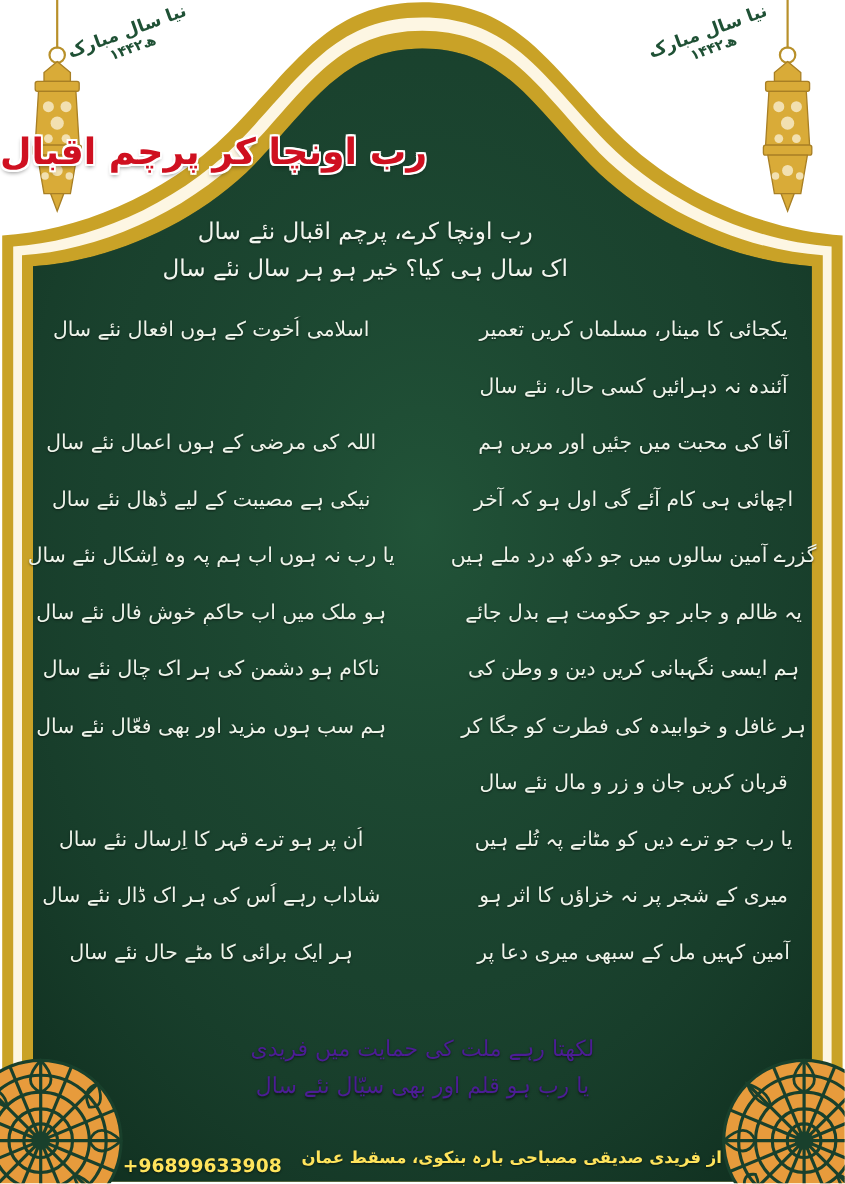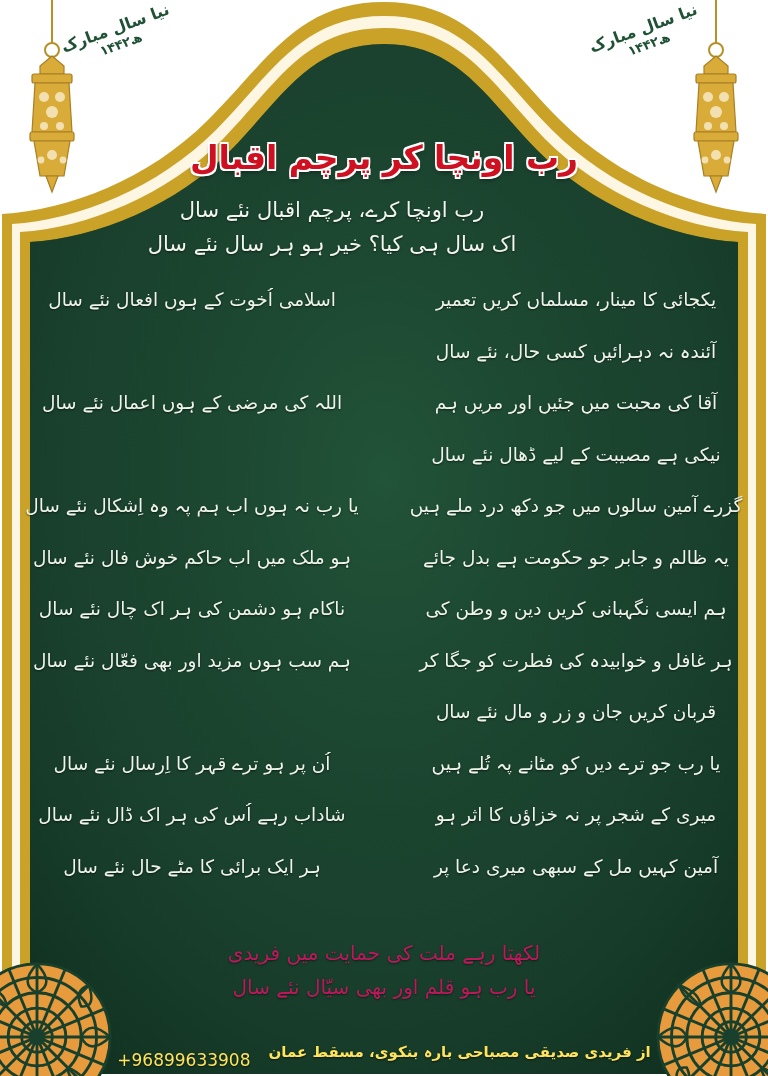--- a/index.html
+++ b/index.html
@@ -71,23 +71,22 @@
     right: 62px;
     transform: rotate(-20deg);
   }
 
   
   .title-wrap {
     position: absolute;
     top: 118px;
     left: 0;
     width: 768px;
-    text-align: center;
+    text-align: left;
     z-index: 6;
-    margin-top: 20px;
   }
   .title {
     display: inline-block;
     font-size: 33px;
     font-weight: bold;
     color: #cf1020;
     letter-spacing: 0.5px;
     direction: rtl;
     text-shadow:
       -1.6px -1.6px 0 #fff,  1.6px -1.6px 0 #fff,
@@ -153,21 +152,21 @@
   .maqta {
     position: absolute;
     top: 936px;
     left: 0;
     width: 768px;
     text-align: center;
     z-index: 6;
     direction: rtl;
   }
   .maqta .line {
-    color: #be185d;
+    color: #4c1d95;
     font-size: 20px;
     line-height: 1.7;
     text-shadow: 0 1px 2px rgba(0,0,0,0.5);
   }
 
   
   .mandala {
     position: absolute;
     bottom: -46px;
     width: 170px;
@@ -194,21 +193,21 @@
   .credit .author {
     color: #ffe45c;
     font-size: 15px;
     font-weight: bold;
     text-shadow: 0 1px 2px rgba(0,0,0,0.6);
     direction: rtl;
   }
   .credit .phone {
     color: #ffe45c;
     font-size: 17px;
-    font-weight: normal;
+    font-weight: bold;
     direction: ltr;
     text-shadow: 0 1px 2px rgba(0,0,0,0.6);
     margin-top: 16px;
   }
 </style>
 </head>
 <body>
 
 <div class="poster">
 
@@ -341,20 +340,21 @@
     <div class="vrow">
       <div class="hemistich misra2">آئندہ نہ دہرائیں کسی حال، نئے سال</div>
     </div>
 
     <div class="vrow">
       <div class="hemistich misra1">آقا کی محبت میں جئیں اور مریں ہم</div>
       <div class="hemistich misra2">اللہ کی مرضی کے ہوں اعمال نئے سال</div>
     </div>
 
     <div class="vrow">
+      <div class="hemistich misra1">اچھائی ہی کام آئے گی اول ہو کہ آخر</div>
       <div class="hemistich misra2">نیکی ہے مصیبت کے لیے ڈھال نئے سال</div>
     </div>
 
     <div class="vrow">
       <div class="hemistich misra1">گزرے آمین سالوں میں جو دکھ درد ملے ہیں</div>
       <div class="hemistich misra2">یا رب نہ ہوں اب ہم پہ وہ اِشکال نئے سال</div>
     </div>
 
     <div class="vrow">
       <div class="hemistich misra1">یہ ظالم و جابر جو حکومت ہے بدل جائے</div>

